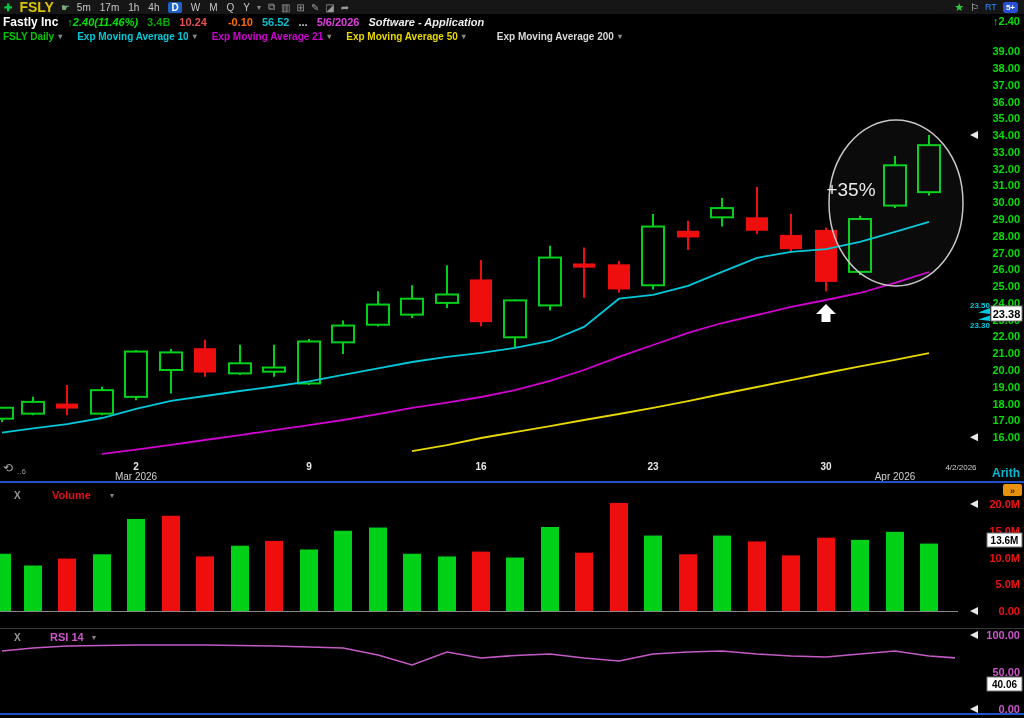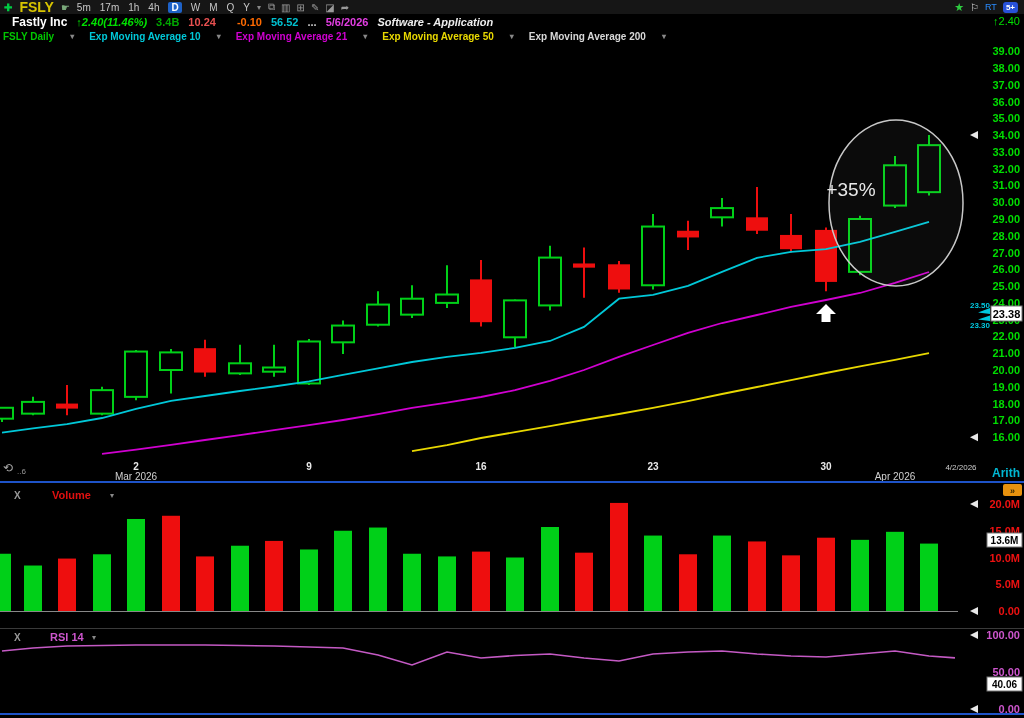--- a/index.html
+++ b/index.html
@@ -1,45 +1,45 @@
 <!DOCTYPE html>
 <html><head>
 <meta charset="utf-8">
 <style>
   html,body{margin:0;padding:0;background:#000;width:1024px;height:718px;overflow:hidden;
     font-family:"Liberation Sans",sans-serif;}
   #stage{position:relative;width:1024px;height:718px;background:#000;}
   #chart-svg{position:absolute;left:0;top:0;z-index:1;}
   .bar-row{position:absolute;left:0;width:1024px;display:flex;align-items:center;z-index:3;box-sizing:border-box;}
   #row1{top:0;height:14px;background:#161616;gap:7px;padding-left:4px;font-size:10px;color:#c8c8c8;}
-  #row2{top:14px;height:15px;background:#000;gap:9px;padding-left:12px;font-size:11px;font-weight:bold;}
+  #row2{top:14px;height:15px;background:#000;gap:9px;padding-left:3px;font-size:11px;font-weight:bold;}
   #row3{top:29px;height:15px;background:#000;gap:15px;padding-left:3px;font-size:10px;font-weight:bold;}
   .sym{color:#d8c400;font-weight:bold;font-size:14px;}
   .plus{color:#00cc44;font-weight:bold;}
   .hand{color:#7aa87a;}
   .tf{color:#c8c8c8;cursor:pointer;}
   .tf.active{background:#1e62c8;color:#fff;border-radius:2px;padding:0 3px;font-weight:bold;}
   .caret{color:#888;font-size:8px;}
   .tbicon{color:#9a9a9a;font-size:10px;}
   .name{color:#fff;font-size:12px;}
   .chg{color:#00e000;font-style:italic;}
   .mcap{color:#00a800;}
   .v1{color:#e85050;}
   .v2{color:#ff6a00;margin-left:12px;}
   .v3{color:#00c0d0;}
   .dots{color:#ccc;}
   .qdate{color:#e23ee2;}
   .sector{color:#eee;font-style:italic;}
-  .ind{display:inline-flex;align-items:center;gap:16px;cursor:pointer;}
+  .ind{display:inline-flex;align-items:center;gap:4px;cursor:pointer;}
   #row1-right{margin-left:auto;display:flex;gap:6px;align-items:center;padding-right:6px;}
   .star{color:#2ecc40;font-size:11px;}
   .flag{color:#ddd;font-size:10px;}
   .rt{color:#2a8cff;font-weight:normal;font-size:9px;}
   .badge5{background:#2851d8;color:#fff;font-size:8px;font-weight:bold;border-radius:3px;padding:0 3px;line-height:11px;}
-  #chg-right{position:absolute;right:4px;top:15px;z-index:3;color:#00e000;font-size:11px;font-weight:normal;}
+  #chg-right{position:absolute;right:4px;top:15px;z-index:3;color:#00e000;font-size:11px;font-weight:bold;}
   text{font-family:"Liberation Sans",sans-serif;}
 </style>
 </head>
 <body>
 <div id="stage">
 
 <div id="row1" class="bar-row">
   <span class="plus">✚</span>
   <span class="sym">FSLY</span>
   <span class="hand">☛</span>
@@ -95,21 +95,21 @@
       </span>
       <span class="ind">
         <span style="color: rgb(208, 0, 208);">Exp Moving Average 21</span>
         <span class="caret">▾</span>
       </span>
       <span class="ind">
         <span style="color: rgb(232, 216, 0);">Exp Moving Average 50</span>
         <span class="caret">▾</span>
       </span>
       <span class="ind">
-        <span style="color: rgb(216, 216, 216);">Exp Moving Average 200</span>
+        <span style="color: rgb(216, 216, 216); margin-left: 16px;">Exp Moving Average 200</span>
         <span class="caret">▾</span>
       </span>
     </div>
 
 <svg id="chart-svg" width="1024" height="718" viewBox="0 0 1024 718">
       <rect x="0" y="44" width="1024" height="437" fill="#000"></rect>
       <rect x="0" y="483" width="1024" height="145" fill="#000"></rect>
       <rect x="0" y="629" width="1024" height="84" fill="#000"></rect>
       <text x="1020" y="55.195" fill="#00dd00" font-size="11" text-anchor="end" font-weight="bold" dn="price-axis-label">39.00</text>
       <text x="1020" y="71.975" fill="#00dd00" font-size="11" text-anchor="end" font-weight="bold" dn="price-axis-label">38.00</text>

